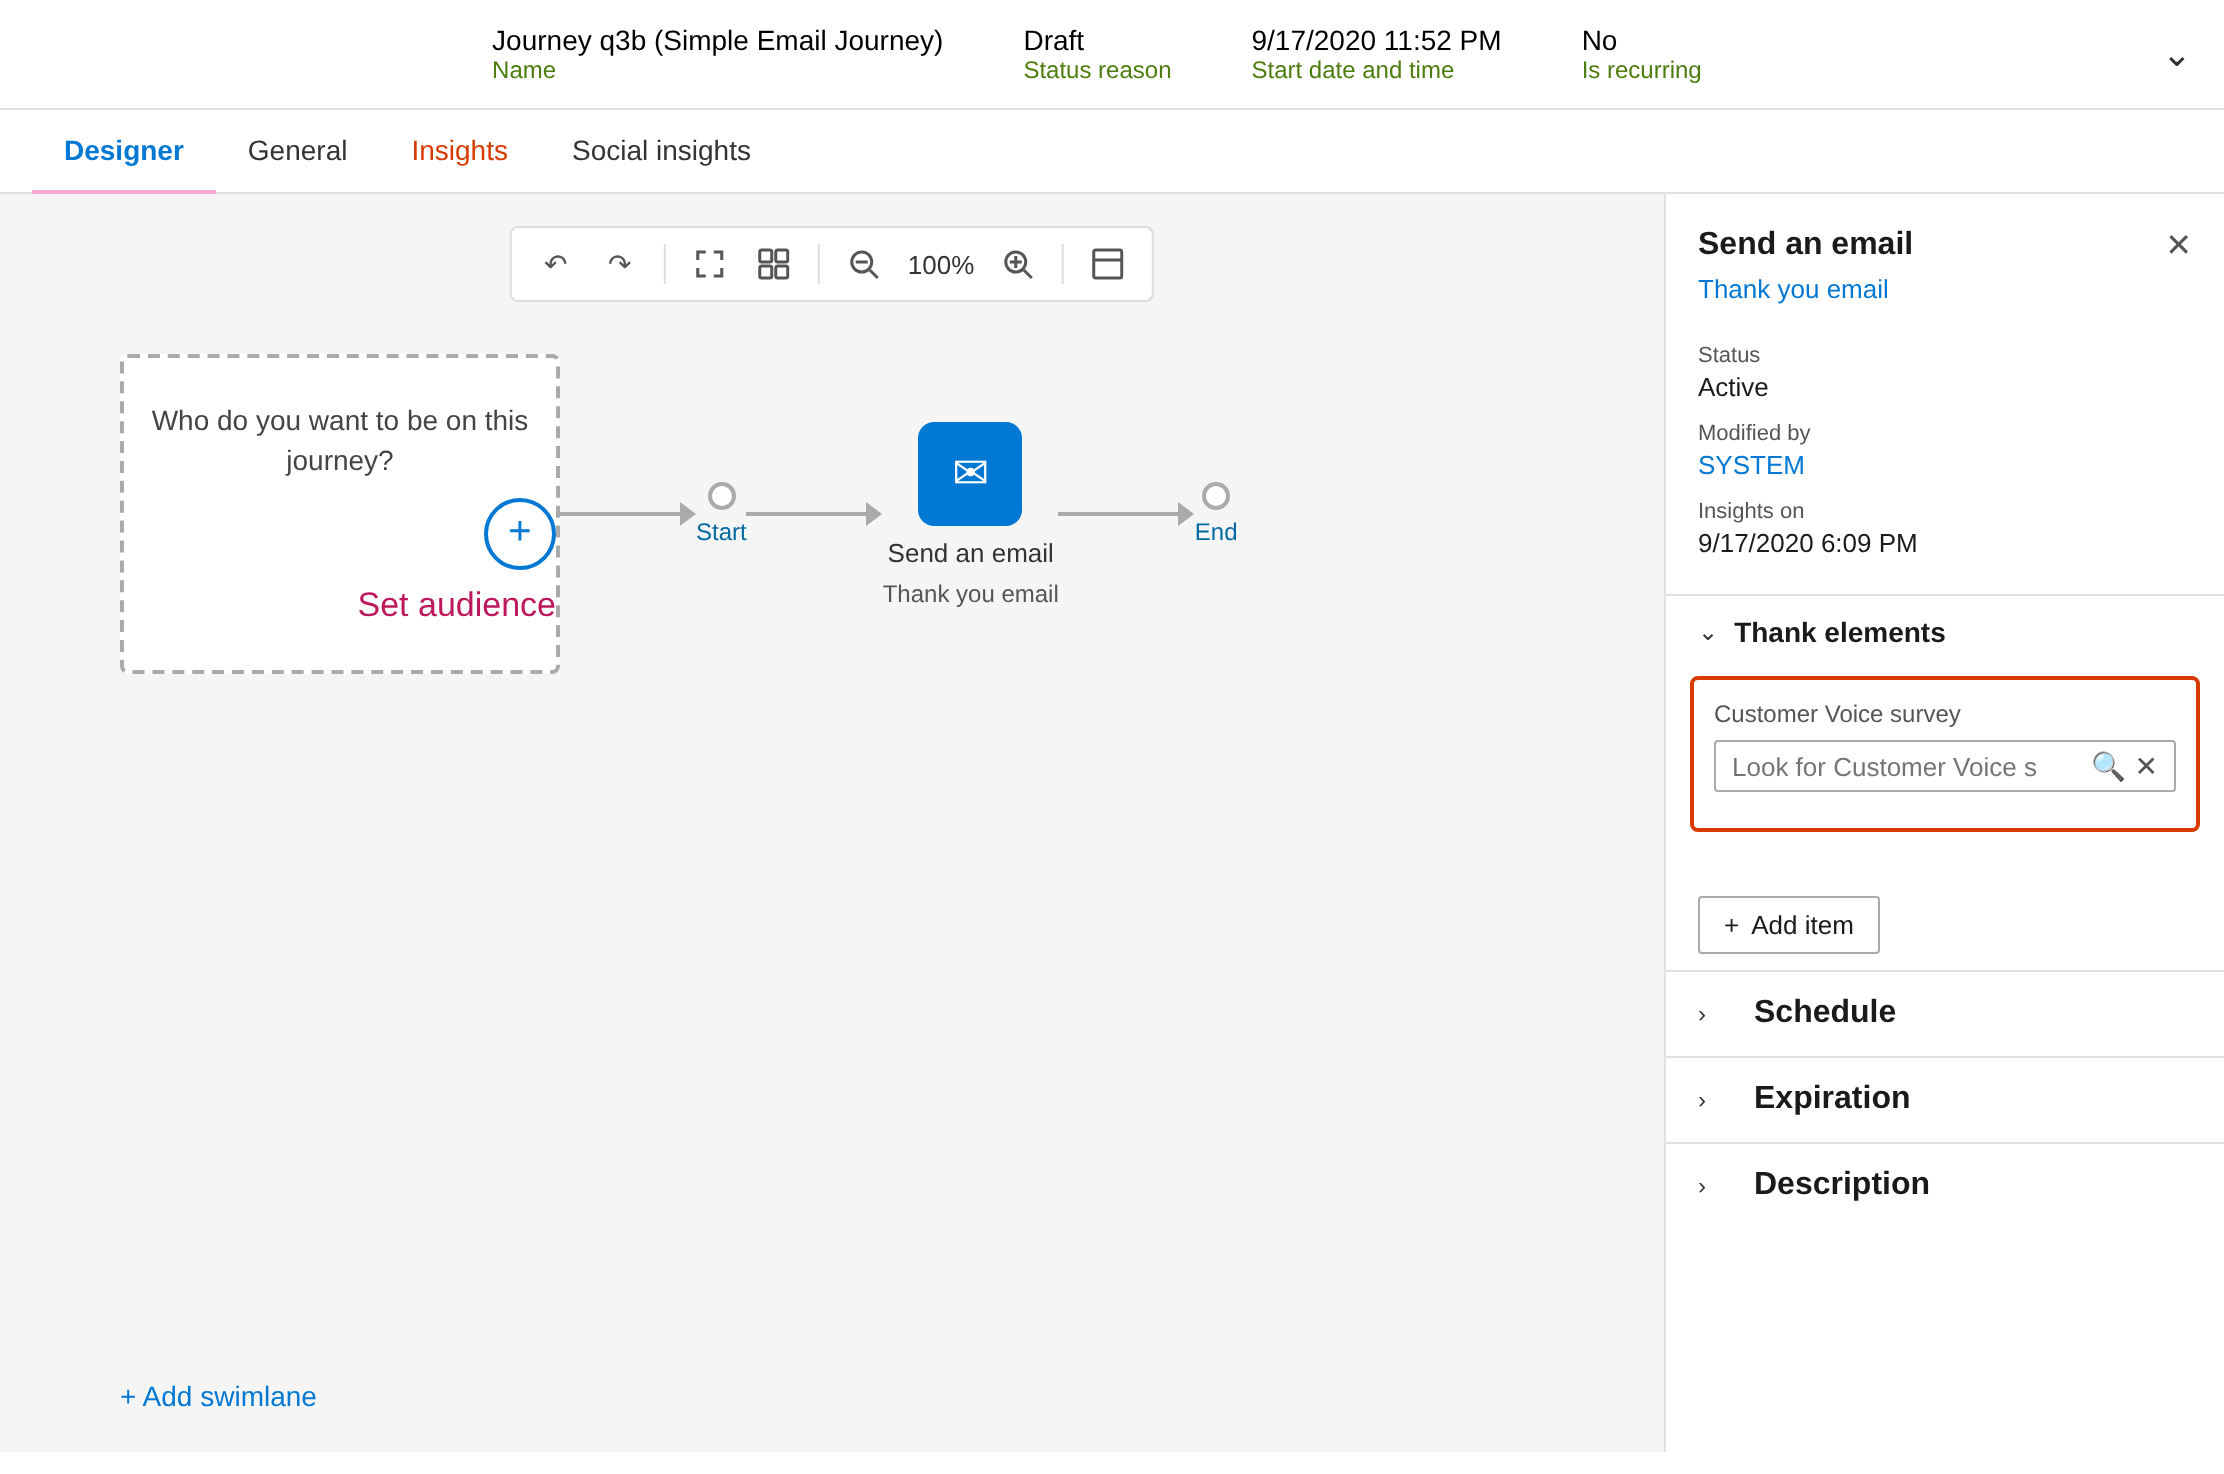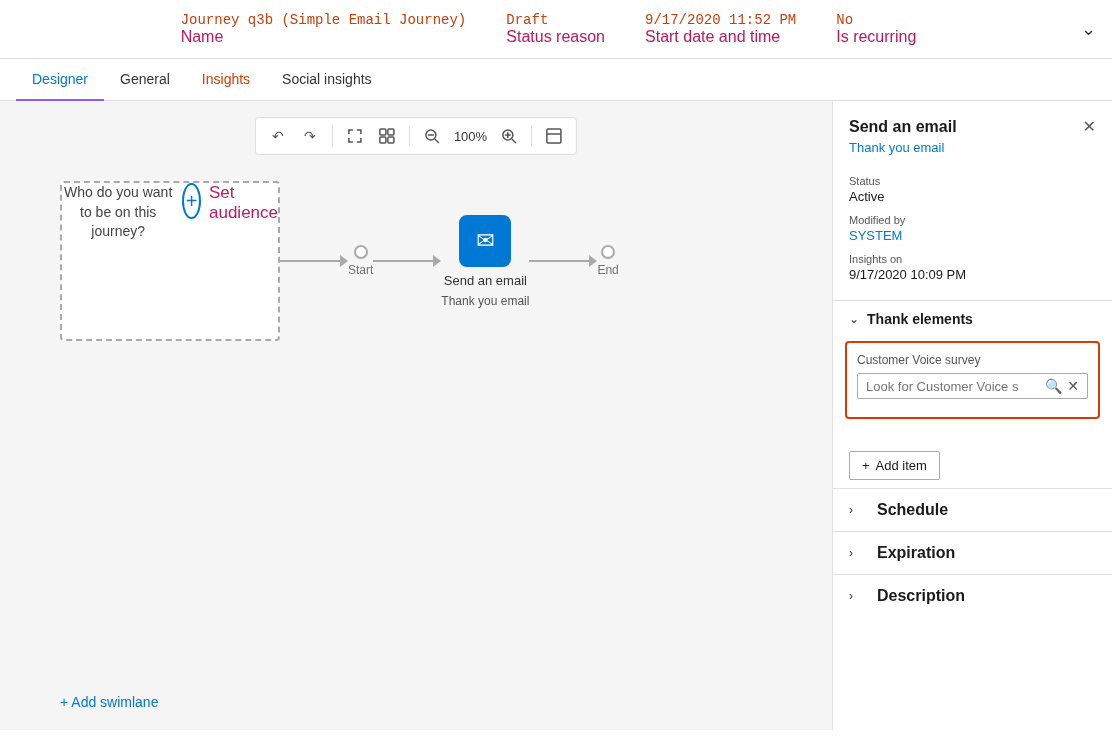--- a/index.html
+++ b/index.html
@@ -25,26 +25,25 @@
       gap: 40px;
       flex: 1;
       justify-content: center;
     }
     .header-meta-item {
       display: flex;
       flex-direction: column;
     }
     .header-meta-value {
       font-size: 14px;
-      color: #c2410c;
-      font-family: Liberation Mono, monospace;
+      color: #000000;
     }
     .header-meta-label {
-      font-size: 16px;
-      color: #be185d;
+      font-size: 12px;
+      color: #4d7c0f;
     }
     .header-right {
       display: flex;
       align-items: center;
       gap: 8px;
     }
     .chevron-icon {
       font-size: 18px;
       color: #333;
       cursor: pointer;
@@ -61,22 +60,22 @@
     .tab {
       padding: 12px 16px;
       font-size: 14px;
       color: #333;
       cursor: pointer;
       border-bottom: 2px solid transparent;
       margin-bottom: -1px;
     }
     .tab.active {
       color: #0078d4;
-      border-bottom: 2px solid #8b5cf6;
-      font-weight: 400;
+      border-bottom: 2px solid #f9a8d4;
+      font-weight: 700;
     }
     .tab.insights-tab {
       color: #d83b01;
     }
 
     
     .main {
       display: flex;
       height: calc(737px - 60px - 48px);
     }
@@ -135,22 +134,22 @@
       align-items: center;
     }
 
     
     .audience-box {
       border: 2px dashed #aaa;
       border-radius: 4px;
       width: 220px;
       height: 160px;
       display: flex;
-      flex-direction: row;
-      align-items: flex-start;
+      flex-direction: column;
+      align-items: flex-end;
       justify-content: center;
       background: #fff;
       gap: 8px;
     }
     .audience-text {
       font-size: 14px;
       font-weight: 500;
       color: #444;
       text-align: center;
       line-height: 1.4;
@@ -230,21 +229,21 @@
       text-align: center;
     }
     .node-icon {
       color: #fff;
       font-size: 22px;
     }
 
     
     .step-label {
       font-size: 12px;
-      color: #737373;
+      color: #0369a1;
       margin-top: 4px;
     }
 
     
     .add-swimlane {
       position: absolute;
       bottom: 20px;
       left: 60px;
       display: flex;
       align-items: center;
@@ -559,21 +558,21 @@
 
     <div class="panel-section">
       <div class="panel-field-label">Status</div>
       <div class="panel-field-value">Active</div>
 
       <div class="panel-field-label">Modified by</div>
       <div class="panel-link">SYSTEM</div>
       <div style="margin-bottom:10px;"></div>
 
       <div class="panel-field-label">Insights on</div>
-      <div class="panel-field-value">9/17/2020 10:09 PM</div>
+      <div class="panel-field-value">9/17/2020 6:09 PM</div>
     </div>
 
     <div class="section-header">
       <span class="section-chevron">⌄</span>
       <span class="section-title">Thank elements</span>
     </div>
 
     <div class="cv-section">
       <div class="cv-label">Customer Voice survey</div>
       <div class="cv-search">

